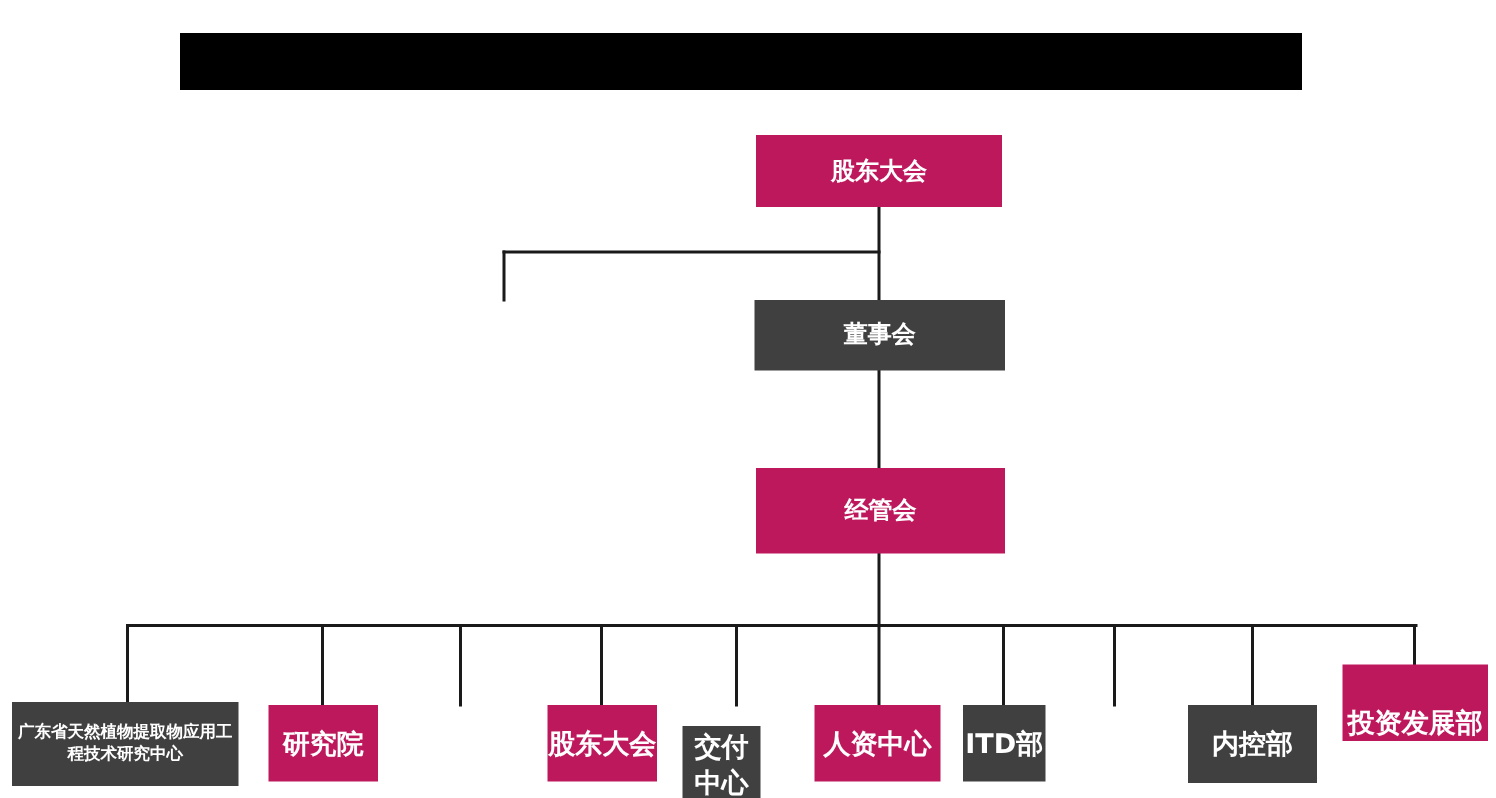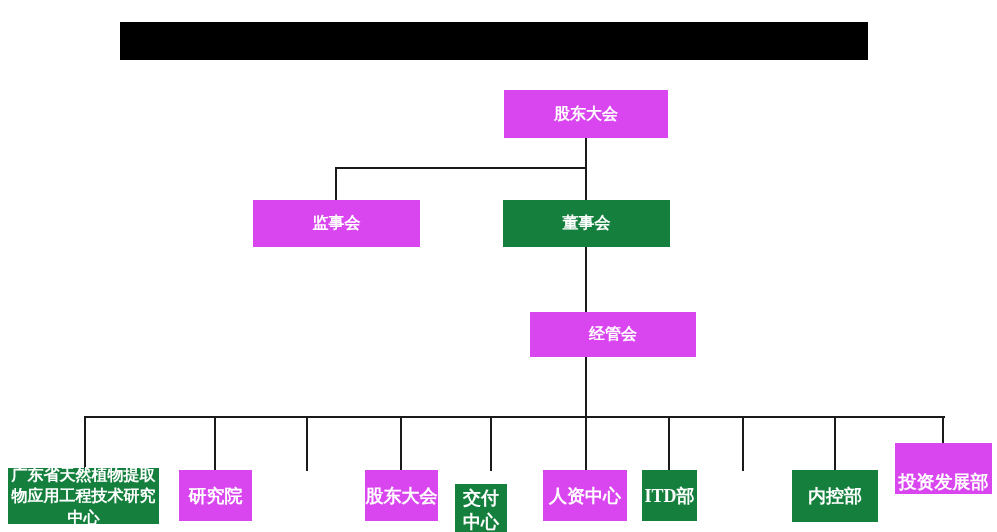--- a/index.html
+++ b/index.html
@@ -21,33 +21,33 @@
     position: absolute;
     display: flex;
     align-items: center;
     justify-content: center;
     text-align: center;
     color: #ffffff;
     font-weight: bold;
     font-size: 16px;
     box-sizing: border-box;
   }
-  .node.primary   { background: #d946ef; }
-  .node.secondary { background: #15803d; font-family: Liberation Serif, serif; }
+  .node.primary   { background: #be185d; }
+  .node.secondary { background: #404040; }
   .node.small     { font-size: 18px; }
-  .node.tiny      { font-size: 16px; line-height: 1.35; padding: 2px 3px; }
+  .node.tiny      { font-size: 11px; line-height: 1.35; padding: 2px 3px; }
   .line {
     position: absolute;
     background: #1a1a1a;
   }
   
   .n-shareholders { left: 504px; top:  90px; width: 164px; height: 48px; }
   .n-supervisory  { left: 253px; top: 200px; width: 167px; height: 47px; }
   .n-board        { left: 503px; top: 200px; width: 167px; height: 47px; }
-  .n-management   { left: 530px; top: 312px; width: 166px; height: 45px; }
+  .n-management   { left: 504px; top: 312px; width: 166px; height: 57px; }
   
   .d0 { left:   8px; top: 468px; width: 151px; height: 56px; }
   .d1 { left: 179px; top: 470px; width:  73px; height: 51px; }
   .d2 { left: 267px; top: 470px; width:  81px; height: 51px; }
   .d3 { left: 365px; top: 470px; width:  73px; height: 51px; }
   .d4 { left: 455px; top: 484px; width:  52px; height: 51px; }
   .d5 { left: 543px; top: 470px; width:  84px; height: 51px; }
   .d6 { left: 642px; top: 470px; width:  55px; height: 51px; }
   .d7 { left: 711px; top: 470px; width:  64px; height: 51px; }
   .d8 { left: 792px; top: 470px; width:  86px; height: 52px; }
@@ -74,23 +74,20 @@
   <div class="line" style="left:585px; top:416px; width:2px; height:55px;"></div>
   <div class="line" style="left:668px; top:416px; width:2px; height:55px;"></div>
   <div class="line" style="left:742px; top:416px; width:2px; height:55px;"></div>
   <div class="line" style="left:834px; top:416px; width:2px; height:55px;"></div>
   <div class="line" style="left:942px; top:416px; width:2px; height:55px;"></div>
 
   <div class="node primary n-shareholders">
     <span>股东大会</span>
   </div>
 
-  <div class="node primary n-supervisory">
-    <span>监事会</span>
-  </div>
 
   <div class="node secondary n-board">
     <span>董事会</span>
   </div>
 
   <div class="node primary n-management">
     <span>经管会</span>
   </div>
 
   <div class="node secondary tiny d0">

